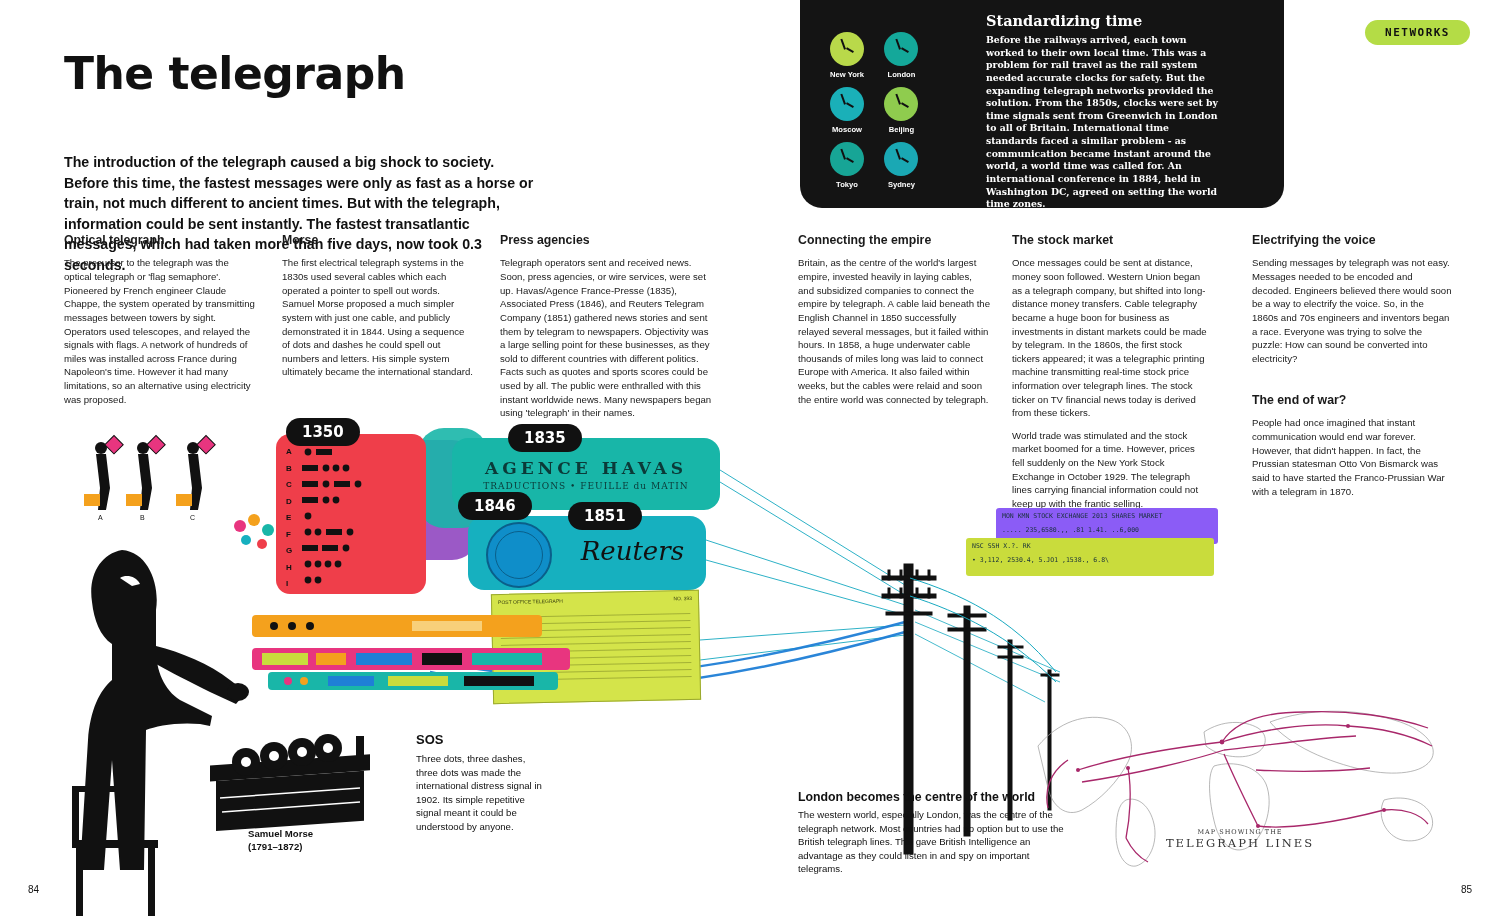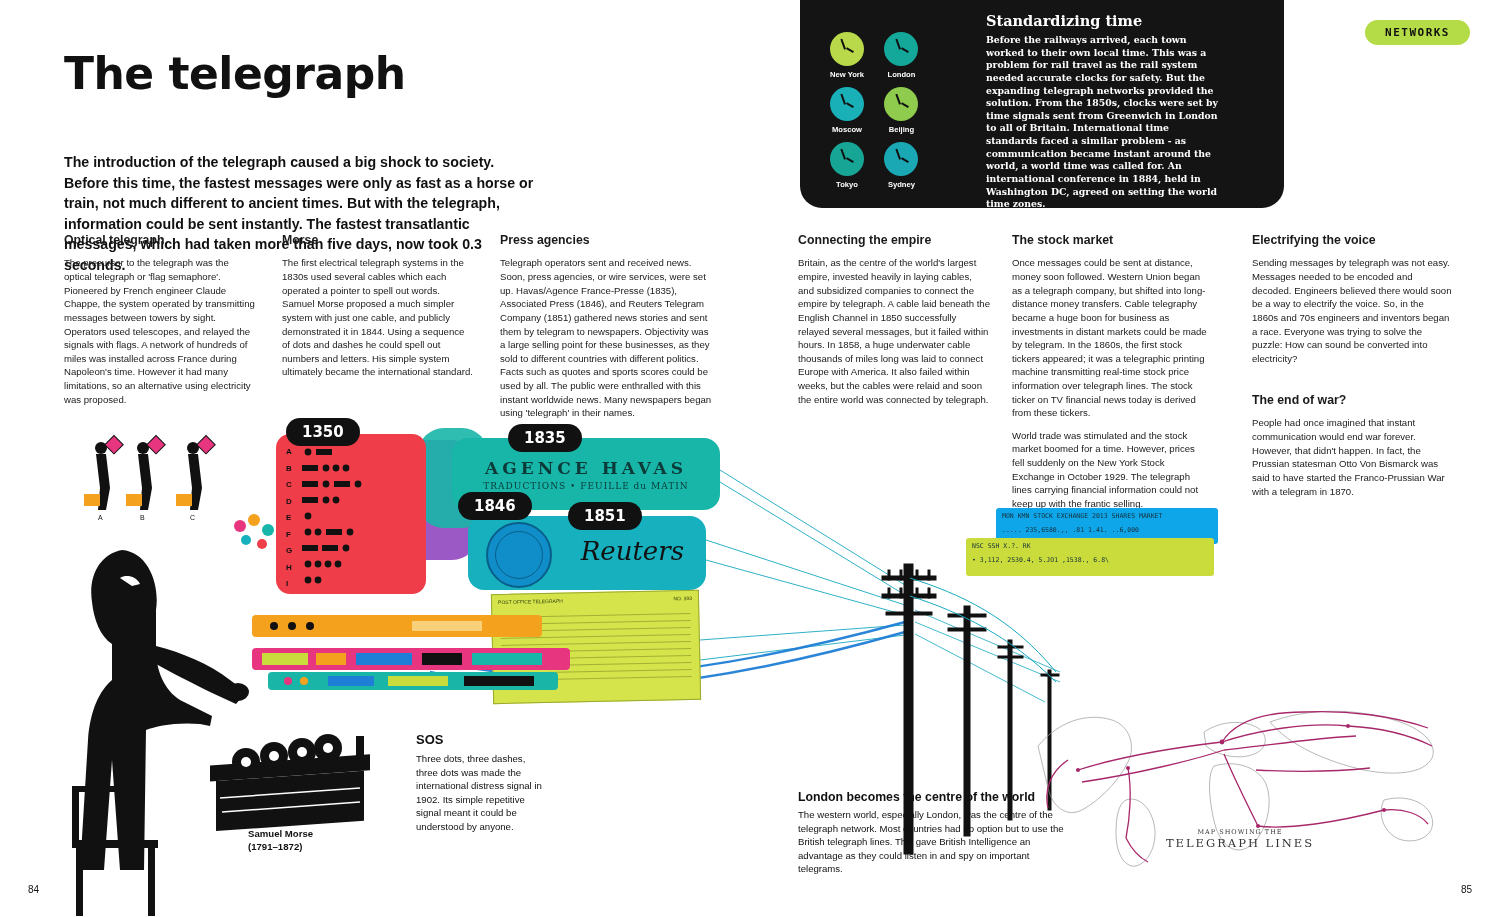--- a/index.html
+++ b/index.html
@@ -108,21 +108,21 @@
     background:#d4e44a;border:1px solid #9aa82f;transform:rotate(-1.2deg);
   }
   .form-lines{position:absolute;left:8px;top:22px;right:8px;}
   .form-lines div{height:1px;background:#8d9a2c;margin-bottom:6px;opacity:.7;}
 
   .ticker1{position:absolute;left:252px;top:205px;width:290px;height:22px;background:#f4a11d;border-radius:4px;}
   .ticker2{position:absolute;left:252px;top:238px;width:318px;height:22px;background:#e8357f;border-radius:4px;}
   .ticker3{position:absolute;left:268px;top:262px;width:290px;height:18px;background:#19b6a8;border-radius:4px;}
 
   .stockboard{
-    position:absolute;left:996px;top:98px;width:222px;height:36px;background:#0ea5e9;border-radius:3px;
+    position:absolute;left:996px;top:98px;width:222px;height:36px;background:#8b5cf6;border-radius:3px;
   }
   .stockboard2{
     position:absolute;left:966px;top:128px;width:248px;height:38px;background:#c9dc3c;border-radius:3px;
   }
   .stocktext{font-family:"DejaVu Sans Mono", monospace;font-size:6.5px;color:#17303a;padding:4px 6px;line-height:1.5;}
 
   .sos-title{position:absolute;left:416px;top:322px;font-size:13px;font-weight:bold;}
   .sos-text{position:absolute;left:416px;top:342px;width:130px;font-size:9.6px;line-height:1.42;}
 
   .morse-name{position:absolute;left:248px;top:418px;font-size:9.6px;font-weight:bold;line-height:1.35;}

